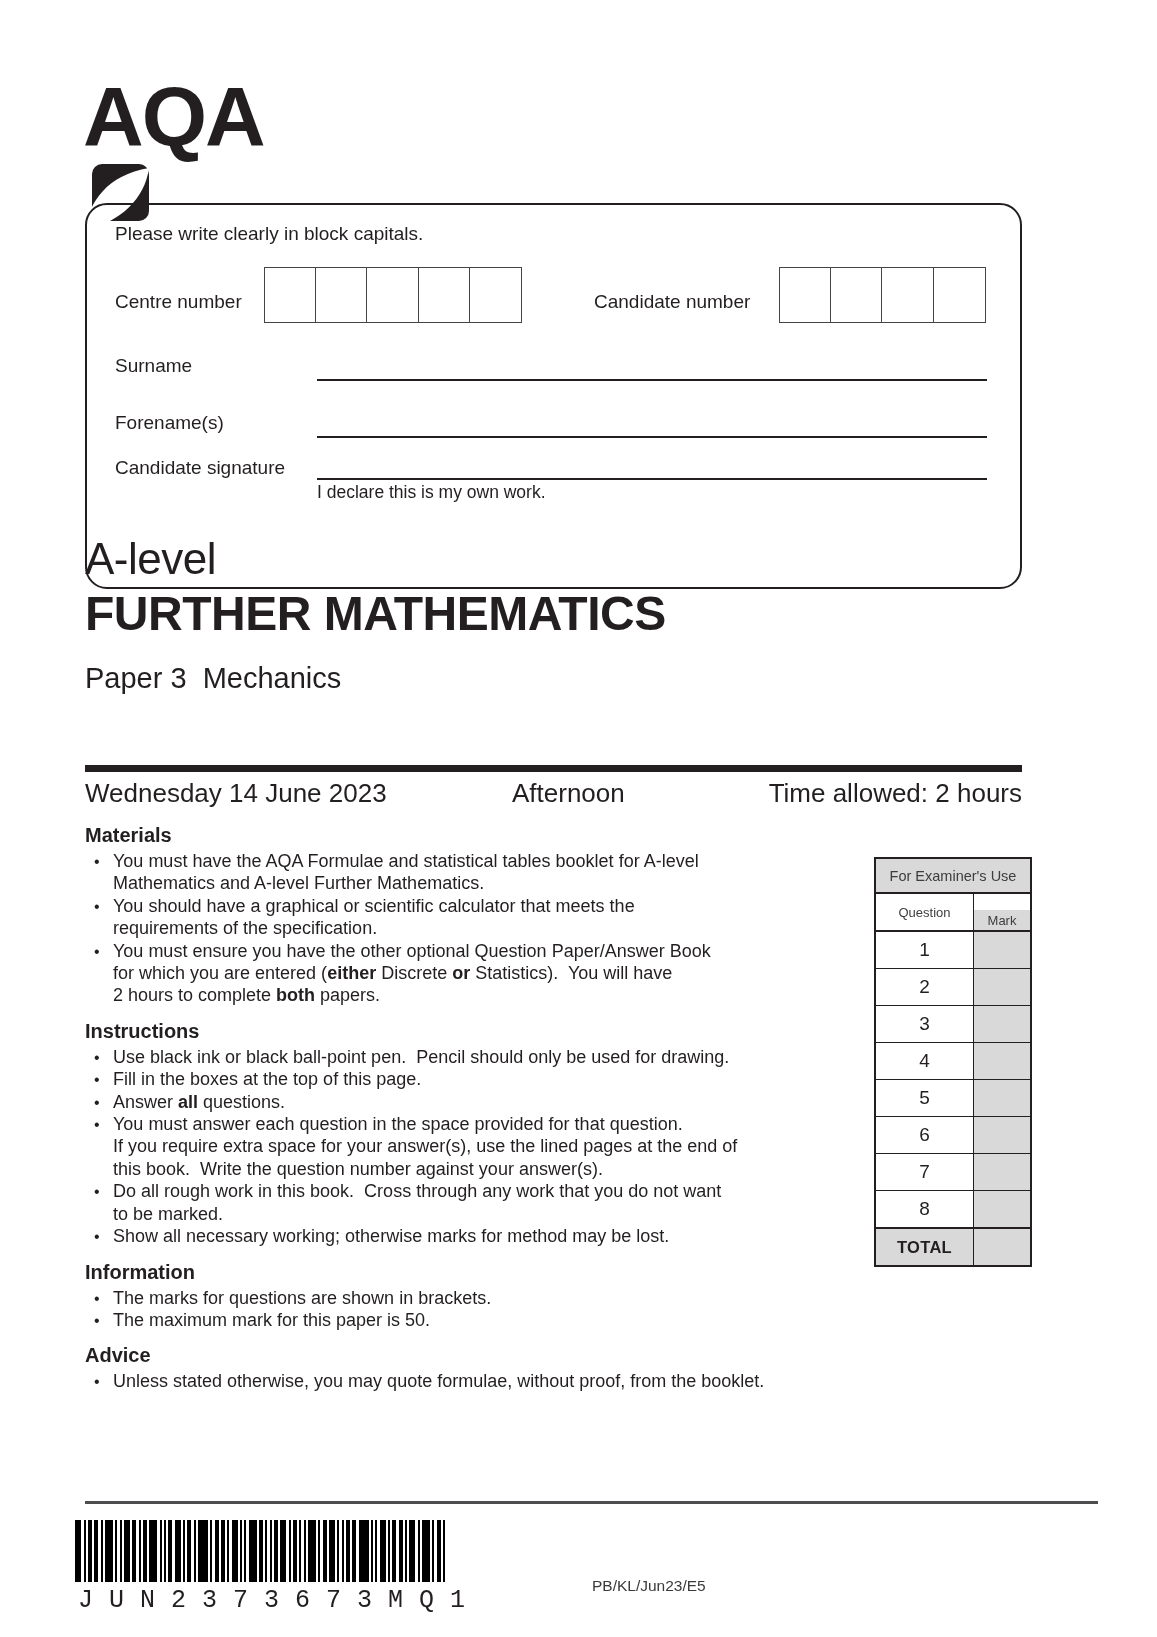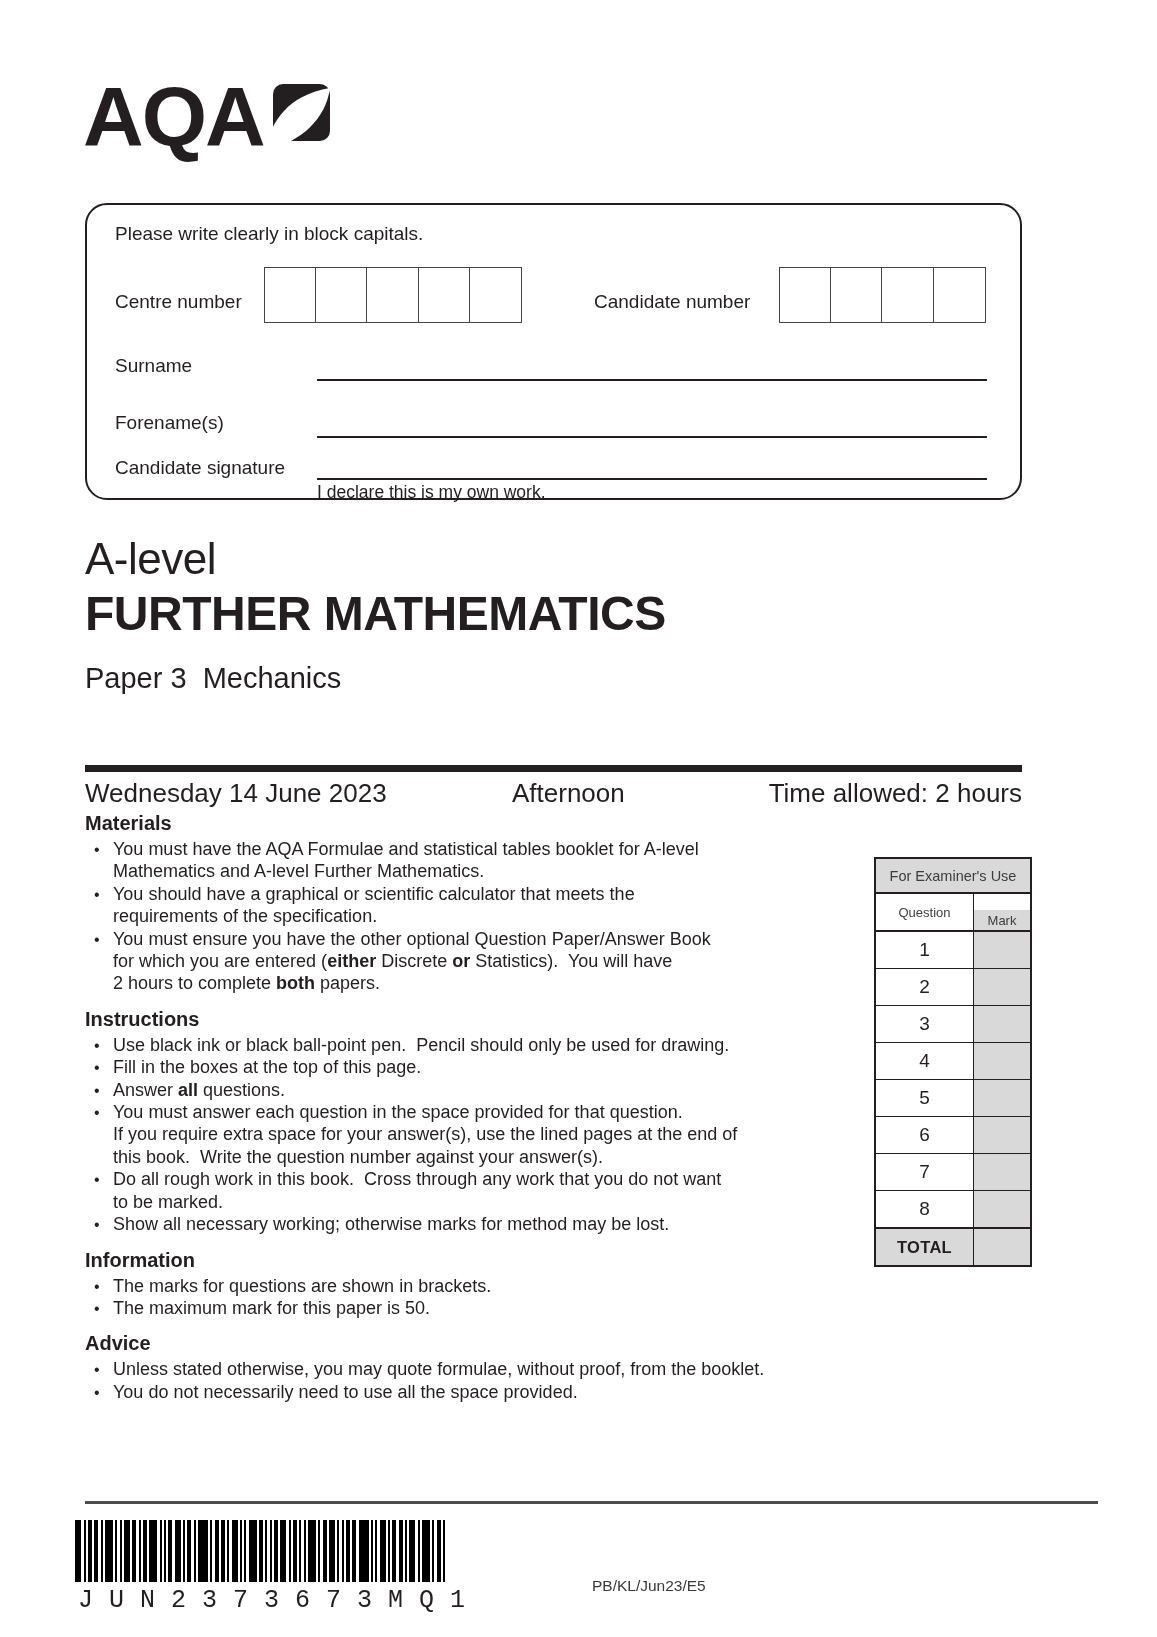--- a/index.html
+++ b/index.html
@@ -2,25 +2,25 @@
 <html><head>
 <meta charset="utf-8">
 <style>
   * { margin:0; padding:0; box-sizing:border-box; }
   html,body { background:#fff; }
   .page {
     position:relative; width:1157px; height:1637px; background:#fff;
     font-family:"Liberation Sans", sans-serif; color:#231f20; overflow:hidden;
   }
   
-  .logo { position:absolute; left:83px; top:78px; display:flex; align-items:flex-start; }
+  .logo { position:absolute; left:83px; top:78px; display:flex; align-items:flex-start;flex-direction:column; }
   .logo-text { font-size:84px; font-weight:bold; letter-spacing:-2px; line-height:0.95; color:#231f20; }
   .logo-leaf { margin-left:2px; margin-top:4px; }
   
-  .cand-box { position:absolute; left:85px; top:203px; width:937px; height:297px;
+  .cand-box { position:absolute; left:85px; top:203px; width:937px; height:386px;
     border:2.5px solid #231f20; border-radius:22px; }
   .cand-box .note { position:absolute; left:28px; top:18px; font-size:19px; }
   .field-label { position:absolute; font-size:19px; }
   .cells { position:absolute; display:flex; }
   .cells .cell { width:53px; height:56px; border:1.8px solid #454547; background:#fff; margin-left:-1.8px; }
   .cells .cell:first-child { margin-left:0; }
   .wline { position:absolute; height:2.2px; background:#231f20; }
   .declaration { position:absolute; left:230px; top:277px; font-size:17.5px; }
   
   .qual  { position:absolute; left:85px; top:534px; font-size:44px; letter-spacing:-0.5px; }
@@ -28,21 +28,21 @@
   .paper { position:absolute; left:85px; top:662px; font-size:29px; white-space:pre-wrap; }
   .rule  { position:absolute; left:85px; top:765px; width:937px; height:7px; background:#231f20; }
   
   .sess { position:absolute; top:778px; font-size:26px; }
   .sess.date { left:85px; }
   .sess.tod  { left:512px; }
   .sess.time { right:135px; text-align:right; }
   
   .sections { position:absolute; left:85px; top:812px; width:782px; }
   .section h3 { font-size:20px; font-weight:bold; margin:13px 0 3px 0; }
-  .section:first-child h3 { margin-top:0; }
+  .section:first-child h3 { margin-top:12px; }
   .section ul { list-style:none; }
   .section li { position:relative; padding-left:28px; font-size:18px; line-height:22.4px; white-space:pre-wrap; }
   .section li::before { content:"\2022"; position:absolute; left:9px; top:1px; font-size:16px; }
   
   .ex-table { position:absolute; left:874px; top:857px; width:158px;
     border:2px solid #231f20; background:#fff; }
   .ex-header { height:35px; background:#d9d9d9; border-bottom:2px solid #231f20;
     display:flex; align-items:center; justify-content:center; font-size:14.5px; color:#3d3d3f; }
   .ex-subheader { display:flex; height:38px; border-bottom:2px solid #231f20; }
   .ex-subheader .q, .ex-row .q { width:98px; border-right:1.5px solid #231f20;
@@ -150,21 +150,20 @@
         <h3>Information</h3>
         <ul>
           <li>The marks for questions are shown in brackets.</li>
           <li>The maximum mark for this paper is 50.</li>
         </ul>
       </div>
       <div class="section">
         <h3>Advice</h3>
         <ul>
           <li>Unless stated otherwise, you may quote formulae, without proof, from the booklet.</li>
-          <li>You do not necessarily need to use all the space provided.</li>
         </ul>
       </div>
     </div>
 
   <div class="ex-table">
     <div class="ex-header">For Examiner's Use</div>
     <div class="ex-subheader">
       <div class="q">Question</div>
       <div class="m">Mark</div>
     </div>

